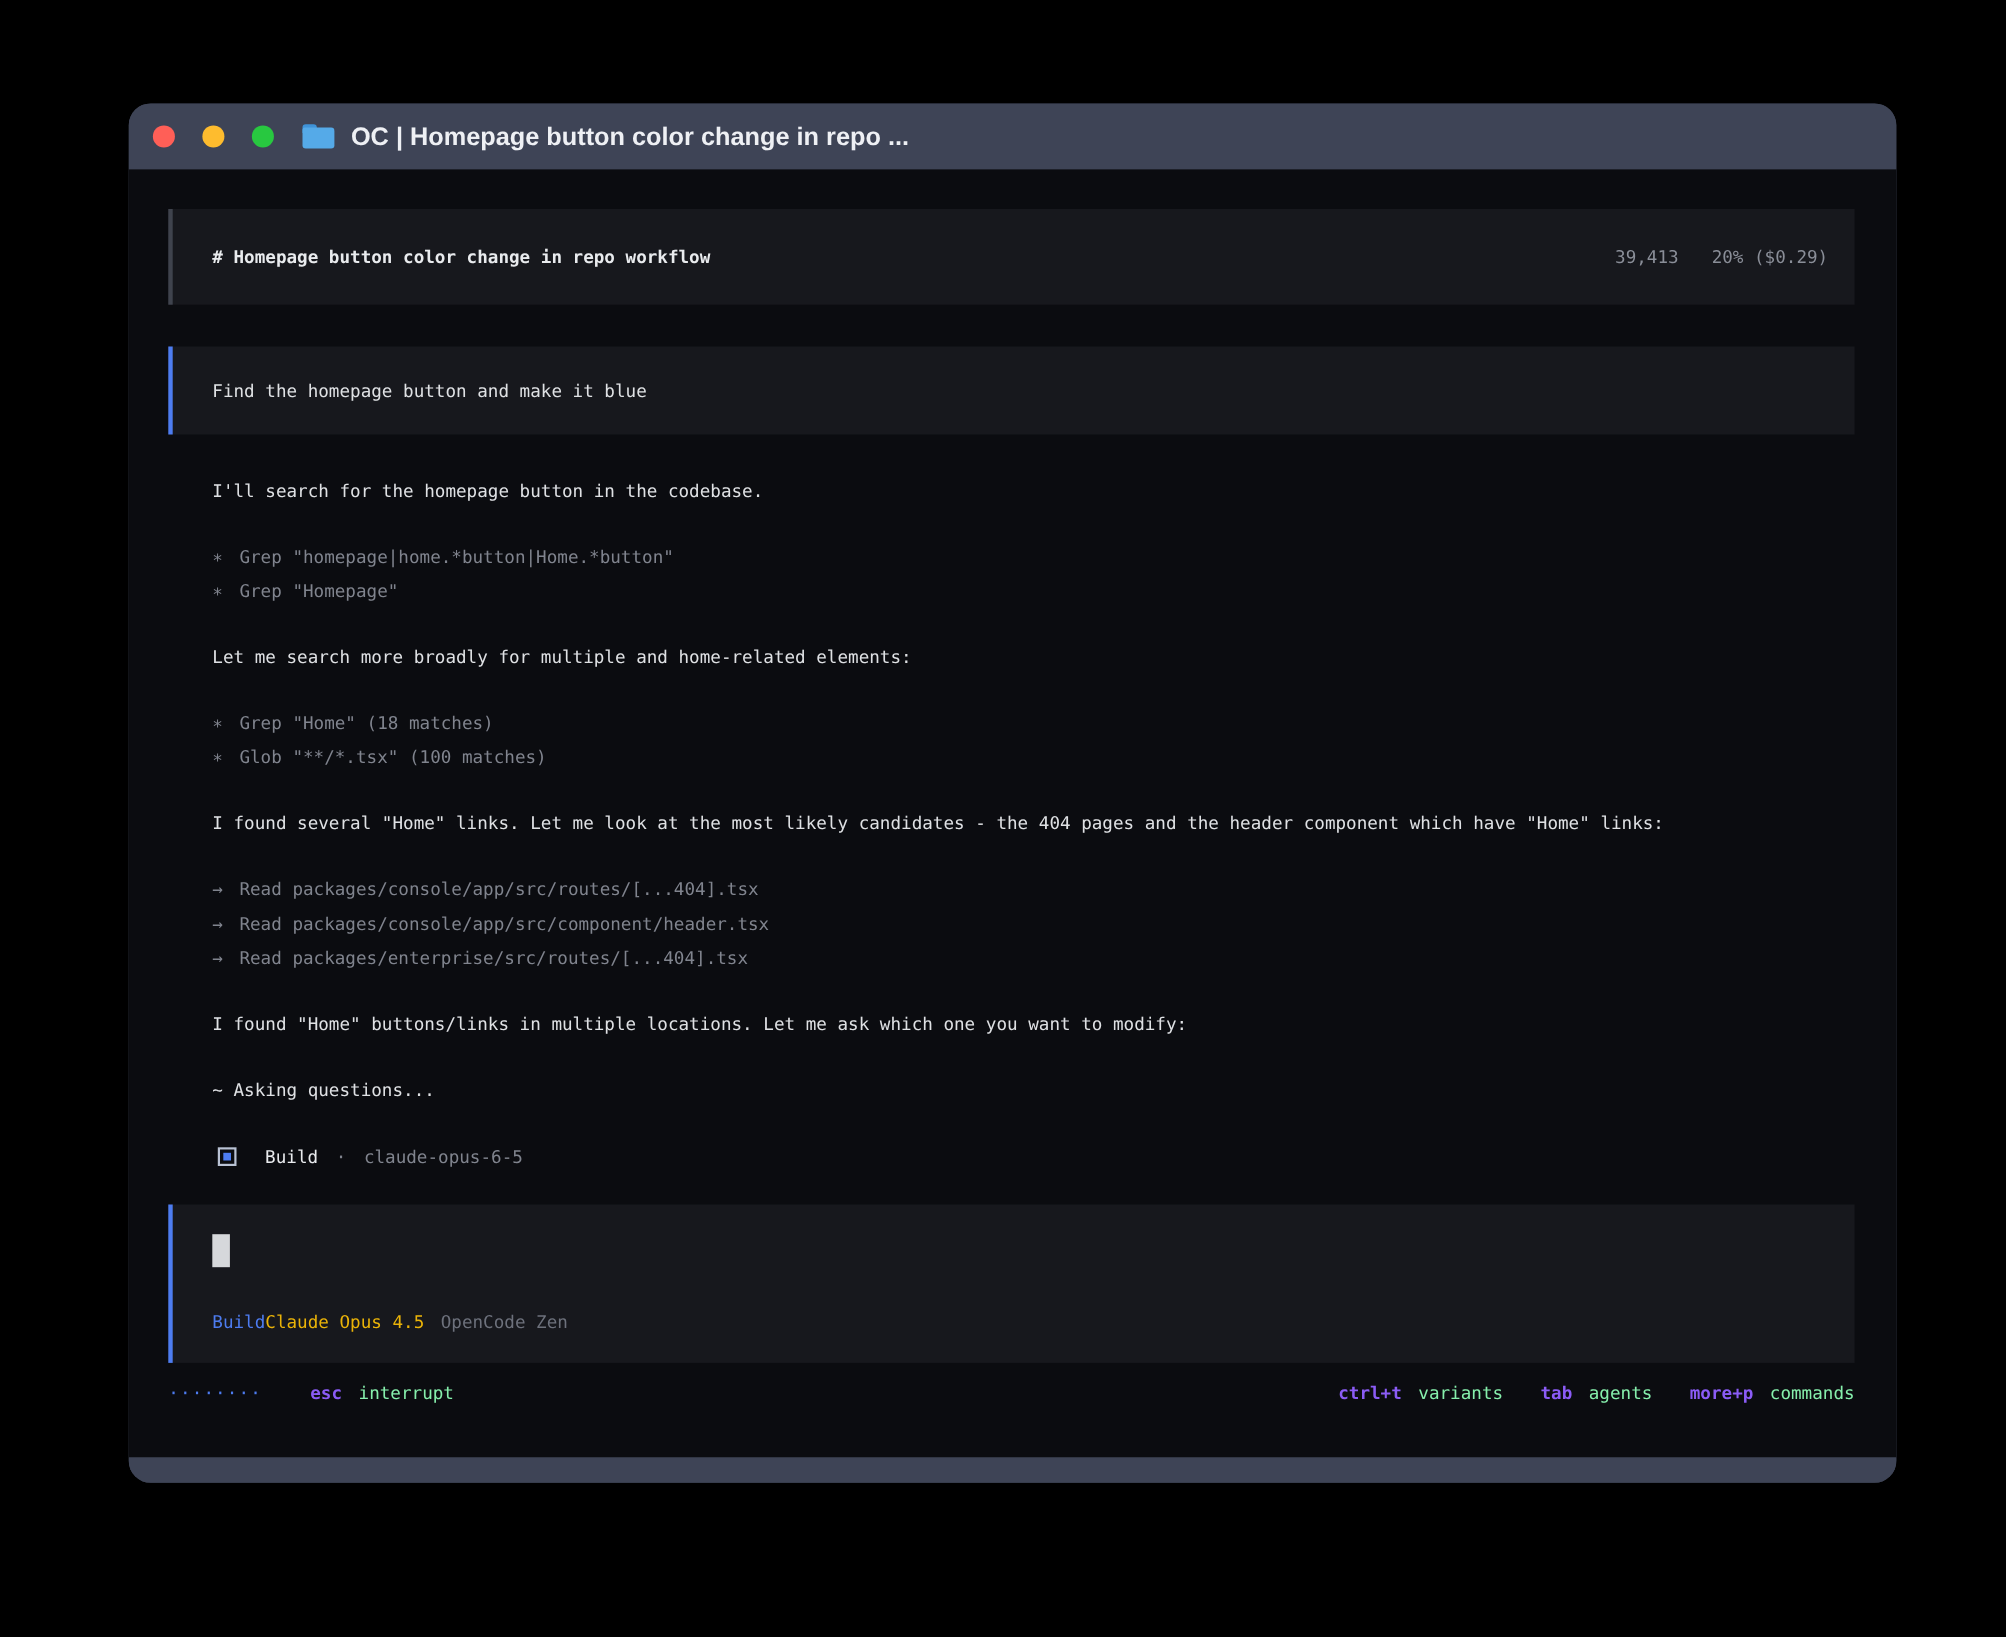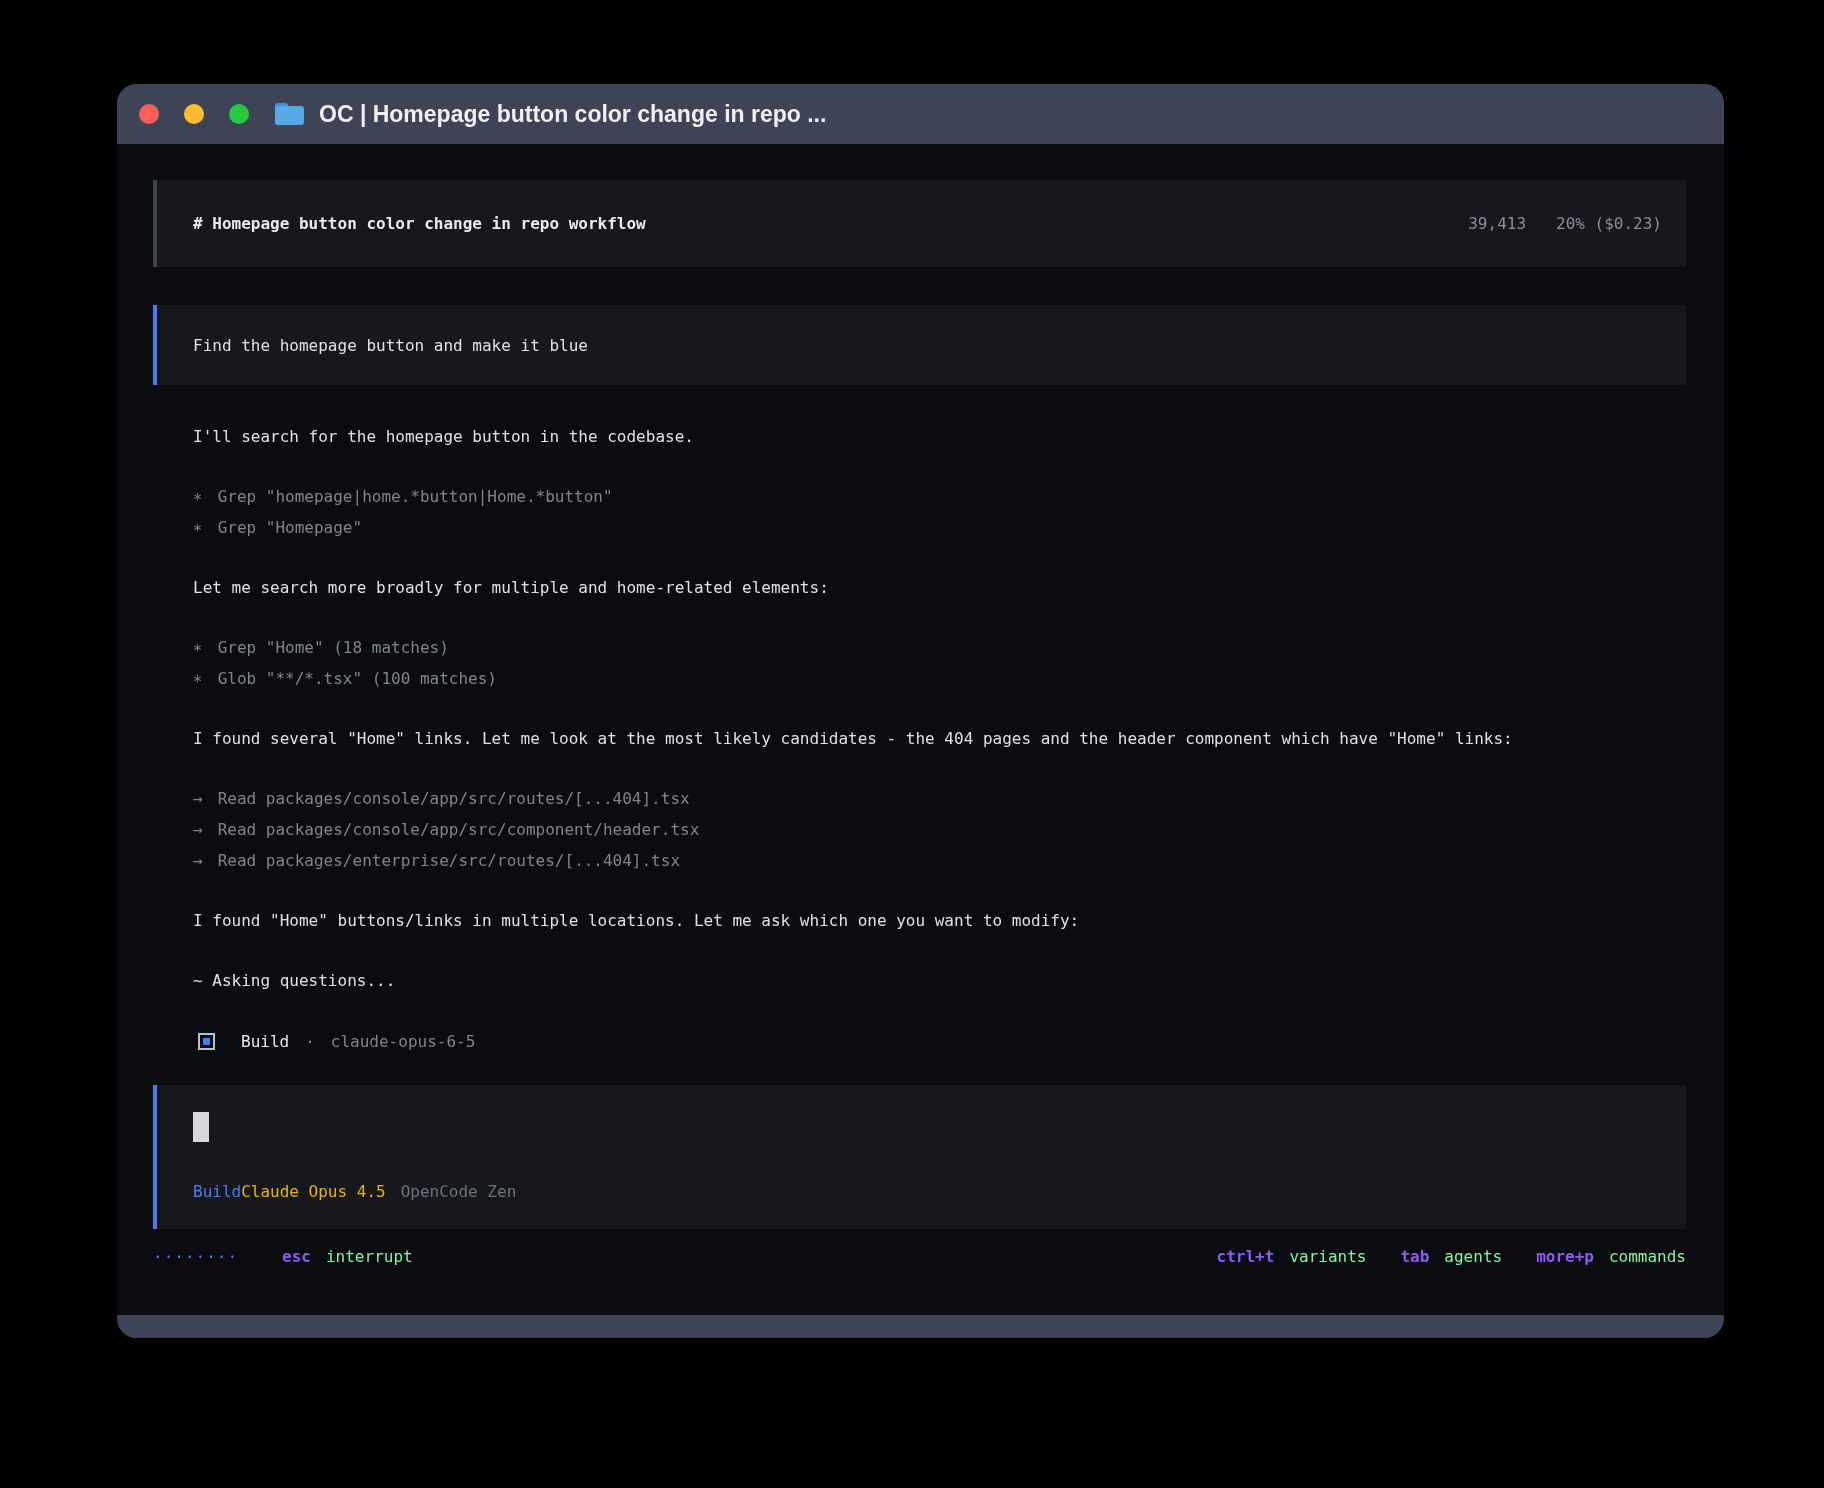--- a/index.html
+++ b/index.html
@@ -2,21 +2,21 @@
 <html><head>
 <meta charset="utf-8">
 <style>
   * { margin:0; padding:0; box-sizing:border-box; }
   html,body { background:#000; }
   body {
     width:1824px; height:1488px; position:relative; overflow:hidden;
     font-family:"DejaVu Sans Mono","Liberation Mono",monospace;
   }
   .window {
-    position:absolute; left:117px; top:84px; width:1607px; height:1254px;
+    position:absolute; left:117px; top:94px; width:1607px; height:1254px;
     background:#3e4456; border-radius:20px; overflow:hidden;
     display:flex; flex-direction:column;
   }
   
   .titlebar {
     height:60px; flex:0 0 60px; background:#3e4456;
     display:flex; align-items:center; padding:0 22px;
   }
   .traffic-lights { display:flex; gap:25px; }
   .light { width:20px; height:20px; border-radius:50%; display:inline-block; }
@@ -111,21 +111,21 @@
       <span class="title-text">OC | Homepage button color change in repo ...</span>
     </div>
   </div>
 
   <div class="content">
 
     <div class="block header-block">
       <span class="header-title"># Homepage button color change in repo workflow</span>
       <span class="header-stats">
         <span>39,413</span>
-        <span>20% ($0.23)</span>
+        <span>20% ($0.29)</span>
       </span>
     </div>
 
     <div class="block user-block">
       <span>Find the homepage button and make it blue</span>
     </div>
 
     <p class="para first-para">I'll search for the homepage button in the codebase.</p>
 
     <div class="tool-group">

